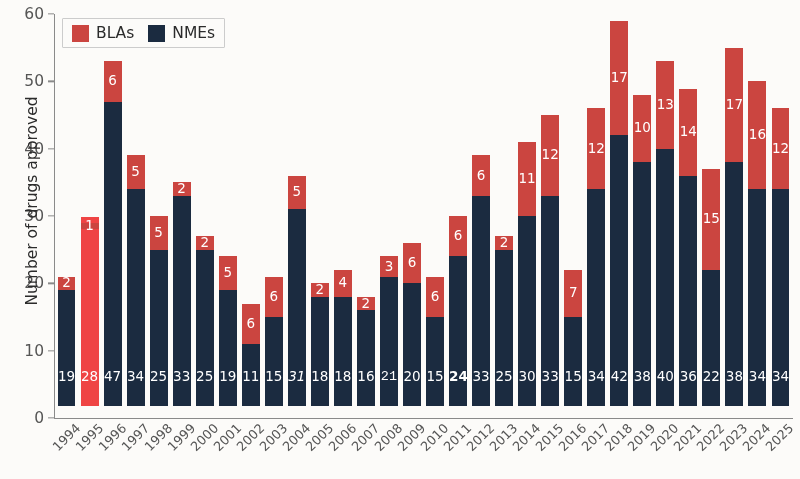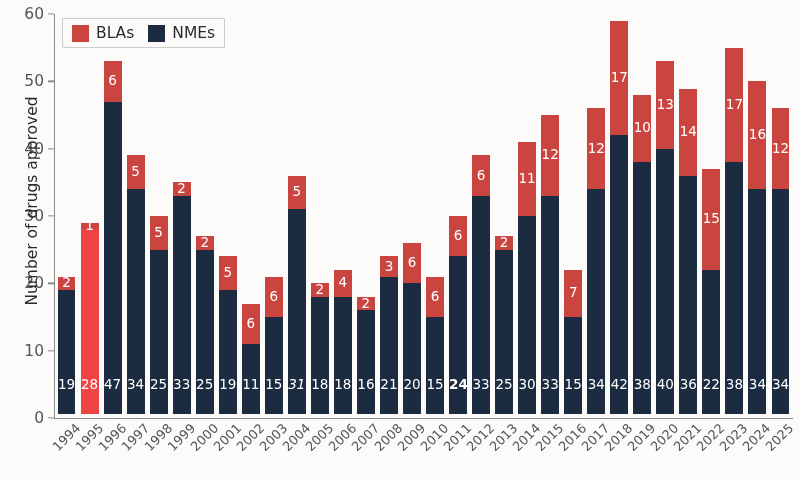--- a/index.html
+++ b/index.html
@@ -89,21 +89,21 @@
   .bar-group {
     position: absolute;
     bottom: 0;
   }
   .seg {
     position: absolute;
     left: 0;
     width: 100%;
     box-sizing: border-box;
   }
-  .seg-nme { background: #1b2b40; bottom: 4px; margin-top: 32px; }
+  .seg-nme { background: #1b2b40; bottom: 12px; margin-top: 32px; }
   .seg-bla { background: #cb4540; }
 
   .seg-label {
     position: absolute;
     left: 0;
     width: 100%;
     text-align: center;
     color: #ffffff;
     font-size: 13.5px;
     line-height: 1;
@@ -302,21 +302,21 @@
       </div>
       <div class="bar-group" style="left: 301.94px; width: 17.9644px; height: 121.2px;">
         <div class="seg seg-nme" style="height: 107.733px; background: rgb(27, 43, 64);">
           <span class="seg-label nme-label">16</span>
         </div>
         <div class="seg seg-bla" style="bottom: 107.733px; height: 13.4667px; background: rgb(203, 69, 64);">
           <span class="seg-label bla-label">2</span>
         </div>
       </div>
       <div class="bar-group" style="left: 324.971px; width: 17.9644px; height: 161.6px;">
-        <div class="seg seg-nme" style="height: 141.4px; background: rgb(27, 43, 64);">
+        <div class="seg seg-nme" style="height: 141.4px; background: rgb(27, 43, 64); font-family: Liberation Mono, monospace;">
           <span class="seg-label nme-label">21</span>
         </div>
         <div class="seg seg-bla" style="bottom: 141.4px; height: 20.2px; background: rgb(203, 69, 64);">
           <span class="seg-label bla-label">3</span>
         </div>
       </div>
       <div class="bar-group" style="left: 348.002px; width: 17.9644px; height: 175.067px;">
         <div class="seg seg-nme" style="height: 134.667px; background: rgb(27, 43, 64);">
           <span class="seg-label nme-label">20</span>
         </div>

